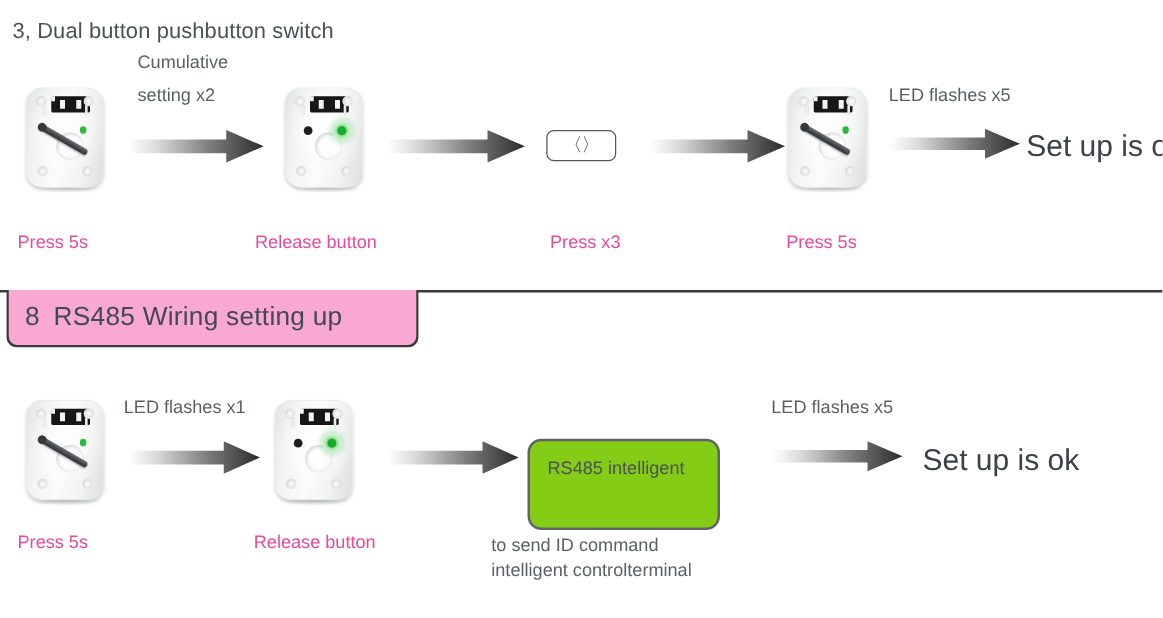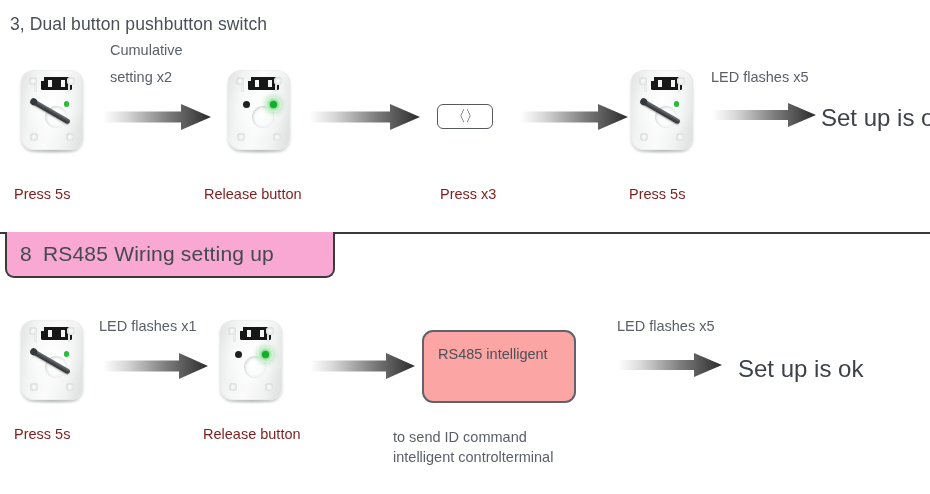--- a/index.html
+++ b/index.html
@@ -25,21 +25,21 @@
 
   
   .section-title {
     font-size: 17.5px;
     color: #4b5058;
     letter-spacing: 0.1px;
     white-space: nowrap;
   }
   .step-caption {
     font-size: 14.5px;
-    color: #7f1d1d;
+    color: #ec4899;
     white-space: nowrap;
   }
   .arrow-label {
     font-size: 14.5px;
     color: #5a5f67;
     white-space: nowrap;
     line-height: 21px;
   }
   .result-text {
     font-size: 24px;
@@ -266,22 +266,23 @@
   }
 
   
   .terminal-box {
     position: absolute;
     box-sizing: border-box;
     width: 154px;
     height: 73px;
     border: 2px solid #60646a;
     border-radius: 11px;
-    background: #fca5a5;
+    background: #84cc16;
     padding: 10px 0 0 14px;
+    margin-top: 21px;
   }
   .terminal-box .tline {
     font-size: 14.5px;
     color: #4c5057;
     line-height: 25px;
     white-space: nowrap;
   }
 </style>
 </head>
 <body>

